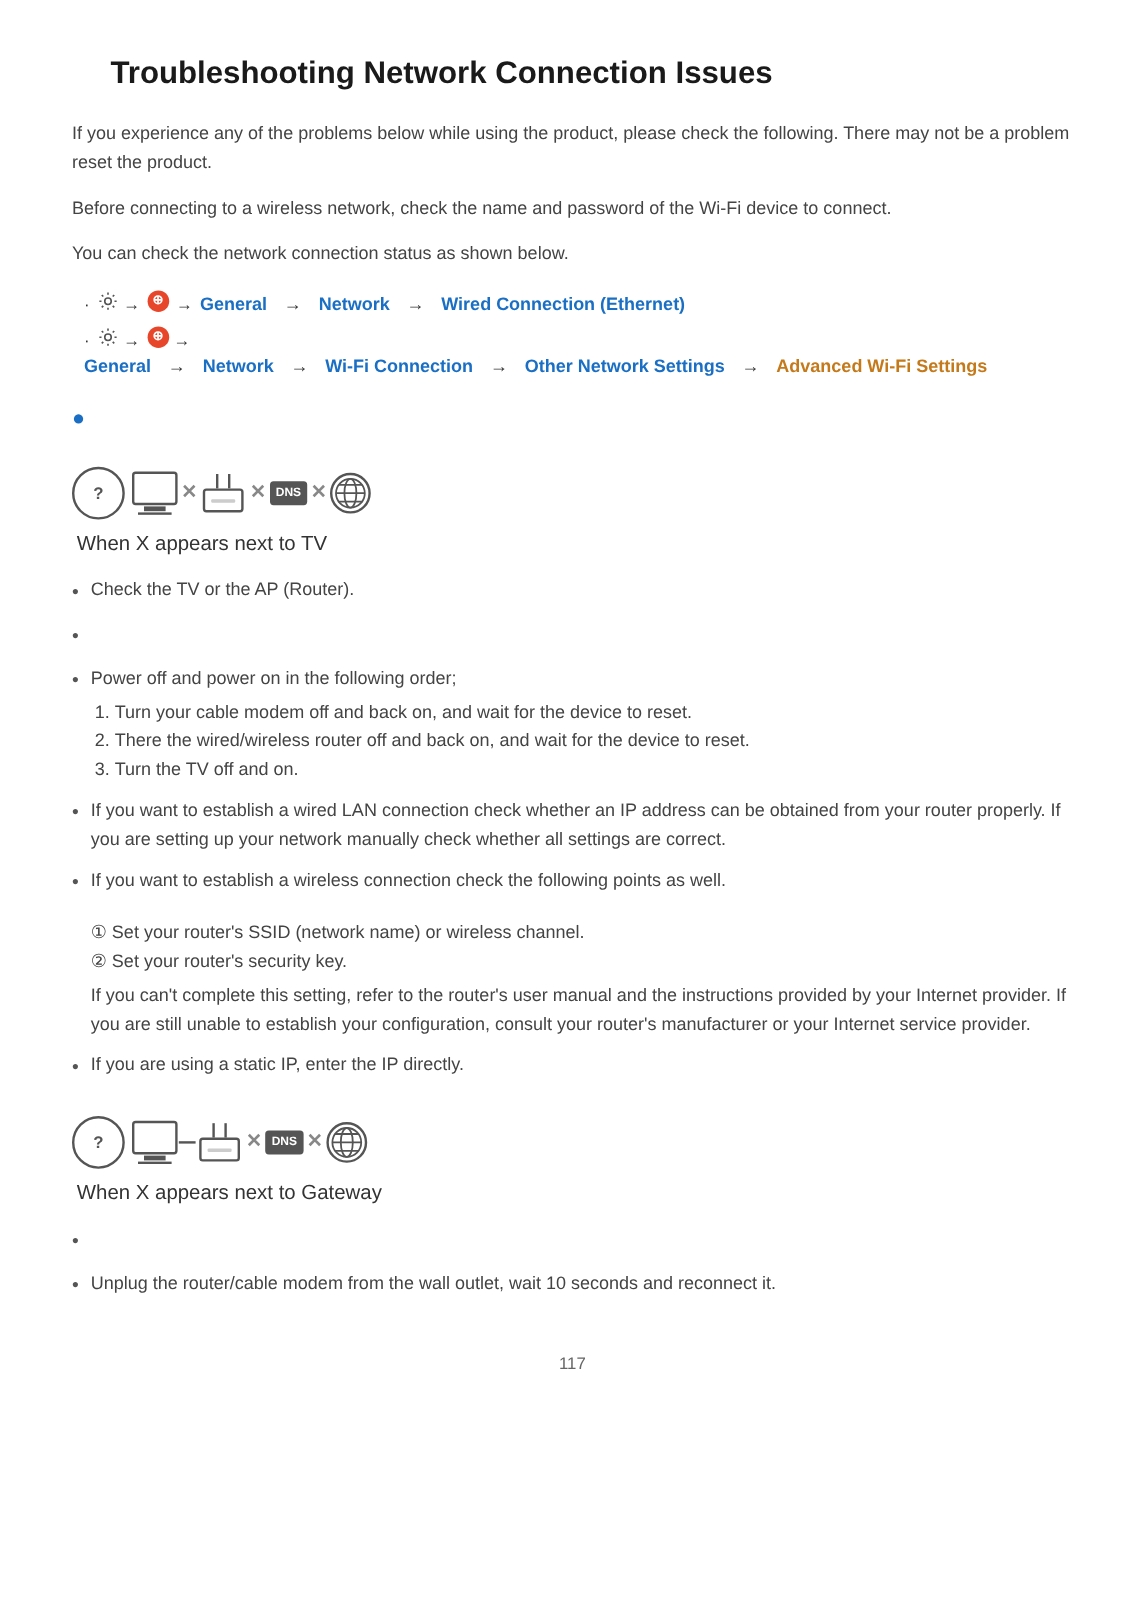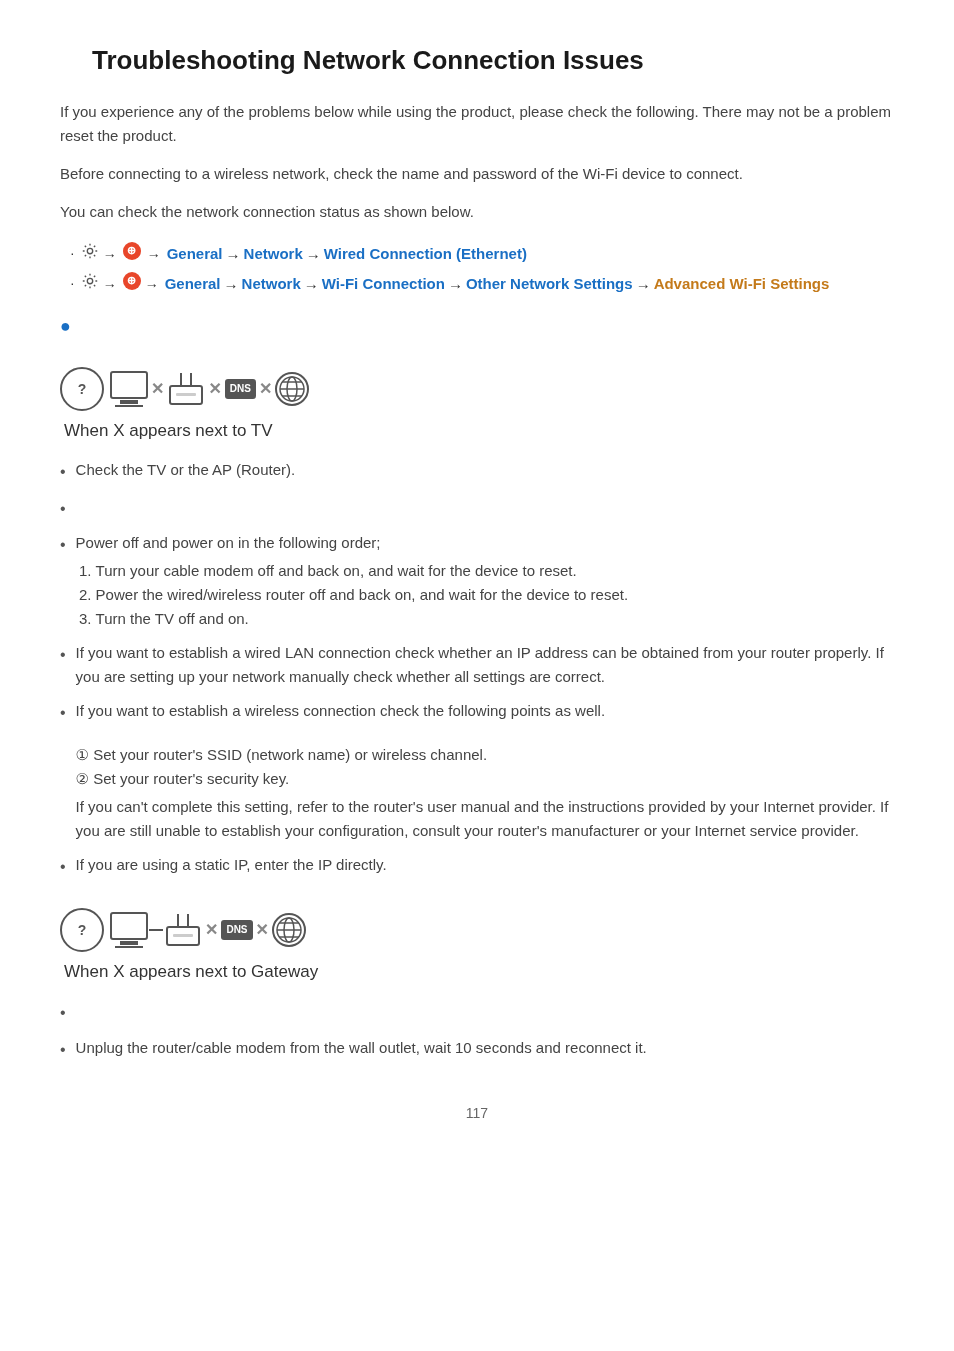--- a/index.html
+++ b/index.html
@@ -36,21 +36,21 @@
     .nav-dot {
       color: #333;
       margin-right: 6px;
       font-size: 14px;
     }
     .nav-path {
       display: flex;
       flex-wrap: wrap;
       font-weight: 600;
       color: #1a6fc4;
-      gap: 1px;
+      gap: 12px;
     }
     .nav-path .arrow {
       color: #333;
       font-weight: 400;
       margin: 0 2px;
     }
     .nav-path .highlight {
       color: #1a6fc4;
     }
     
@@ -257,21 +257,21 @@
   </li>
   <li>
     <span class="bullet-dot">•</span>
   </li>
   <li>
     <span class="bullet-dot">•</span>
     <div class="bullet-content">
       Power off and power on in the following order;
       <ol style="padding-left:20px;margin-top:4px;color:#444;">
         <li>Turn your cable modem off and back on, and wait for the device to reset.</li>
-        <li>Power the wired/wireless router off and back on, and wait for the device to reset.</li>
+        <li>There the wired/wireless router off and back on, and wait for the device to reset.</li>
         <li>Turn the TV off and on.</li>
       </ol>
     </div>
   </li>
   <li>
     <span class="bullet-dot">•</span>
     <span class="bullet-content">If you want to establish a wired LAN connection check whether an IP address can be obtained from your router properly. If you are setting up your network manually check whether all settings are correct.</span>
   </li>
   <li>
     <span class="bullet-dot">•</span>

